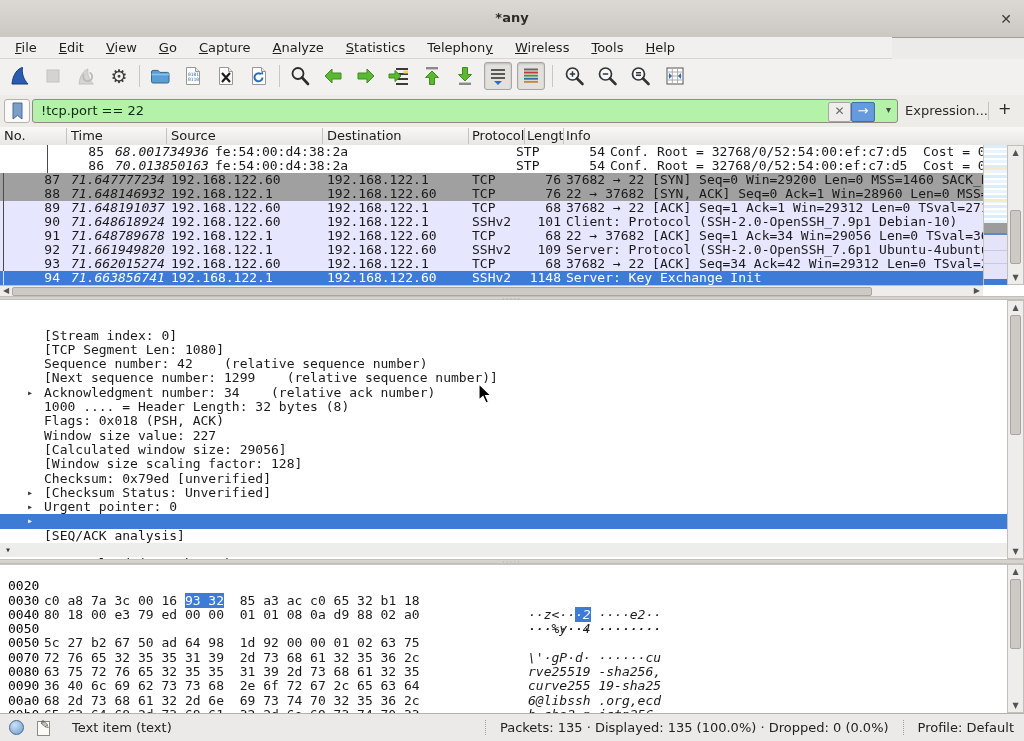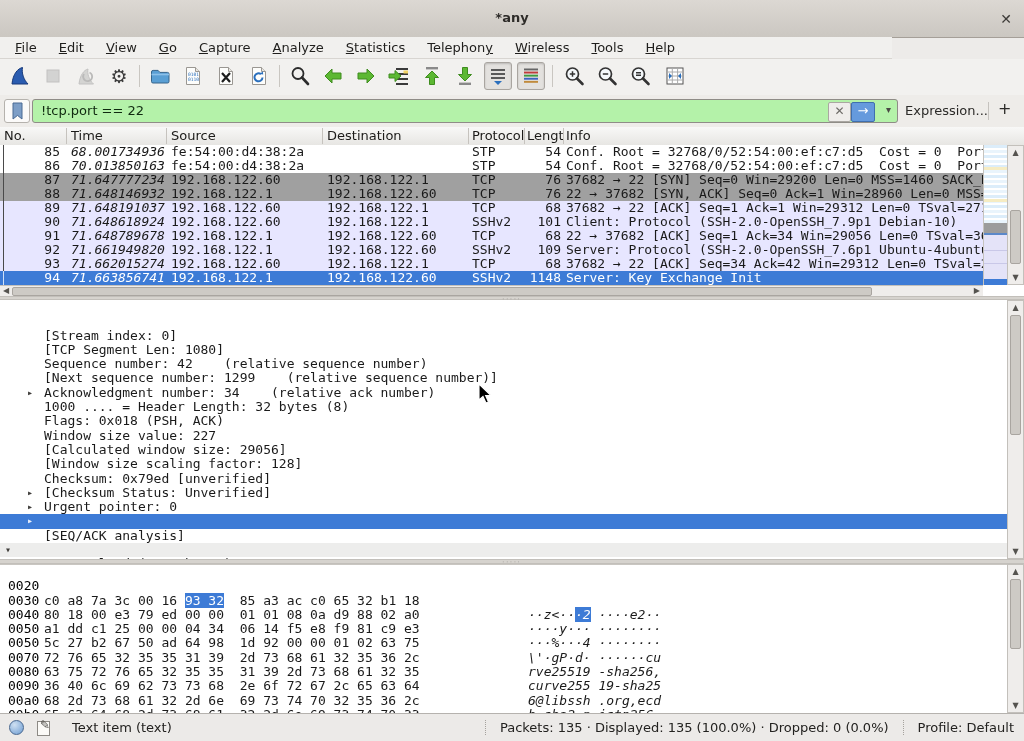--- a/index.html
+++ b/index.html
@@ -50,21 +50,21 @@
   
   #packetlist{left:0;top:127px;width:1024px;height:169px;background:#fff;}
   #pl-header{left:0;top:0;width:1024px;height:18px;
     background:linear-gradient(#f8f8f7,#e7e6e3);border-bottom:1px solid #b8b5b0;}
   .hdr-label{position:absolute;top:1px;color:#1c1b19;white-space:nowrap;overflow:hidden;}
   .hdr-sep{position:absolute;top:1px;width:1px;height:16px;background:#c6c3be;}
   #pl-rows{left:0;top:18px;width:983px;height:140px;overflow:hidden;background:#fff;}
   .prow{position:relative;height:14px;line-height:14px;font-family:"DejaVu Sans Mono","Liberation Mono",monospace;
     font-size:13px;white-space:pre;overflow:hidden;}
   .prow span{position:absolute;top:0;}
-  .prow[data-type="stp"]{background:#ffffff;}
+  .prow[data-type="stp"]{background:#ffffff;margin-left:44px;}
   .prow[data-type="syn"]{background:#a0a0a0;}
   .prow[data-type="tcp"]{background:#e7e6ff;padding-left:34px;}
   .prow[data-type="sel"]{background:#3d7bd6;color:#fff;}
   .c-no{left:0;width:60px;text-align:right;}
   .c-time{left:71px;font-style:italic;}
   .c-src{left:171px;}
   .c-dst{left:327px;}
   .c-proto{left:472px;}
   .c-len{left:512px;width:49px;text-align:right;}
   .c-info{left:566px;right:0;overflow:hidden;}
@@ -582,21 +582,20 @@
     </div>
 
     <div class="hrow">
       <span class="h-off">0030</span>
       <span class="h-hex"><span>80 18 00 e3 79 ed 00 00  01 01 08 0a d9 88 02 a0</span><span class="hexsel"></span><span></span></span>
       <span class="h-asc"><span>····y··· ········</span><span class="hexsel"></span><span></span></span>
     </div>
 
     <div class="hrow">
       <span class="h-off">0040</span>
-      <span class="h-hex"><span>a1 dd c1 25 00 00 04 34  06 14 f5 e8 f9 81 c9 e3</span><span class="hexsel"></span><span></span></span>
       <span class="h-asc"><span>···%···4 ········</span><span class="hexsel"></span><span></span></span>
     </div>
 
     <div class="hrow">
       <span class="h-off">0050</span>
       <span class="h-hex"><span>5c 27 b2 67 50 ad 64 98  1d 92 00 00 01 02 63 75</span><span class="hexsel"></span><span></span></span>
       <span class="h-asc"><span>\'·gP·d· ······cu</span><span class="hexsel"></span><span></span></span>
     </div>
 
     <div class="hrow">

